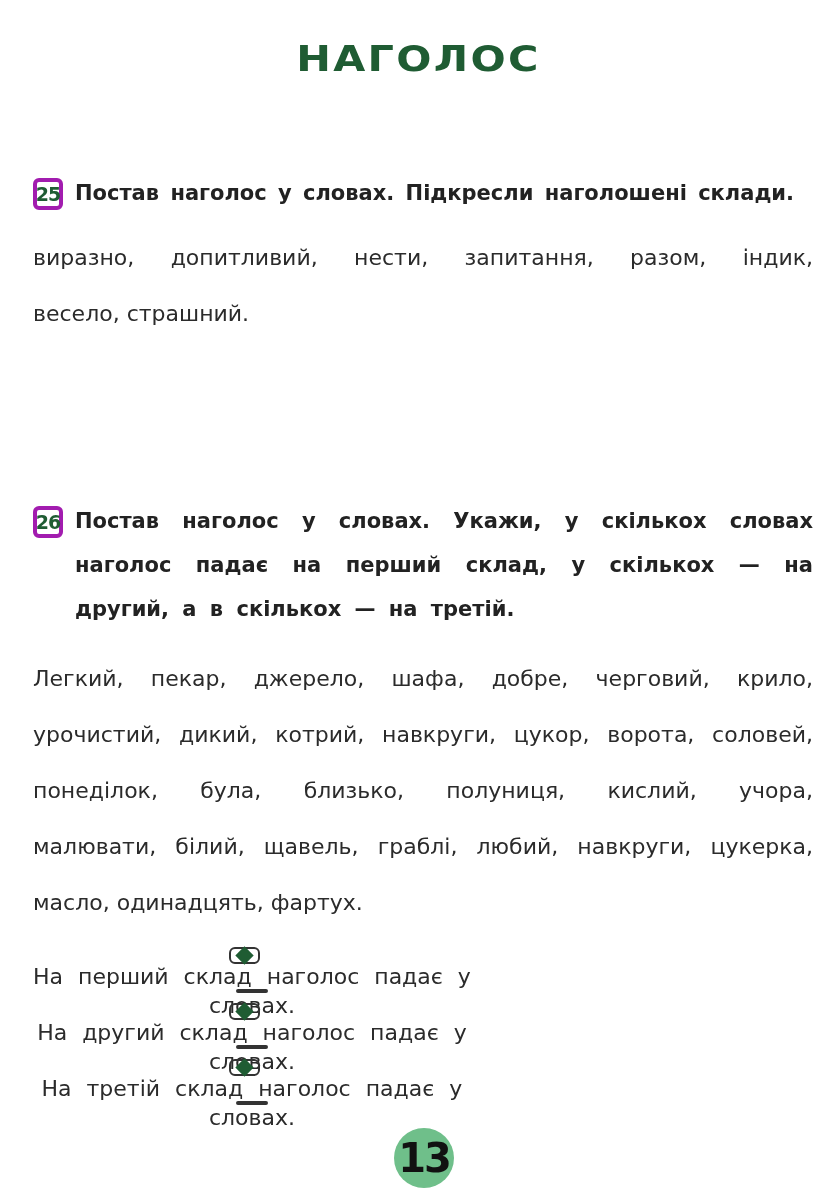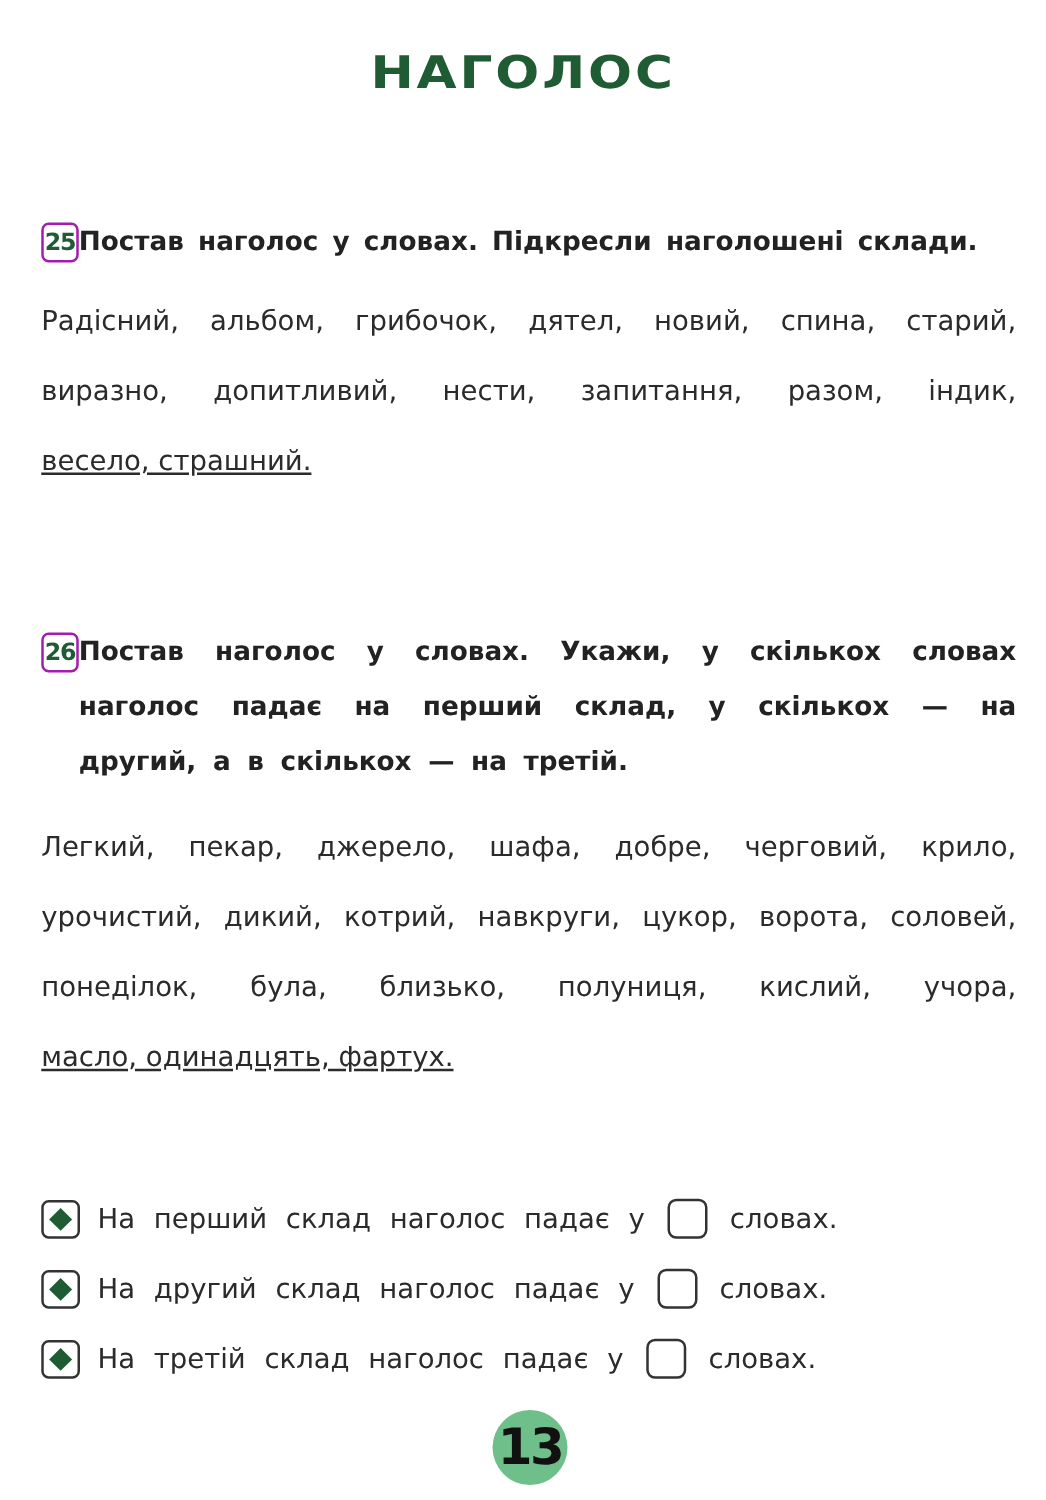--- a/index.html
+++ b/index.html
@@ -13,38 +13,38 @@
     letter-spacing: 2px; color: #1f5c33;
     transform: scaleX(1.15);
   }
   .task {
     position: absolute; left: 33px; width: 780px;
   }
   .task-head {
     display: flex; align-items: flex-start;
   }
   .num-badge {
-    flex: none; width: 30px; height: 32px; border: 2px solid #a21caf; border-radius: 6px;
+    flex: none; width: 30px; height: 32px; border: 4px solid #a21caf; border-radius: 6px;
     box-sizing: border-box; display: flex; align-items: center; justify-content: center;
-    font-weight: bold; font-size: 19px; color: #1f5c33; margin-top: 2px;
+    font-weight: bold; font-size: 19px; color: #1f5c33; margin-right: 12px; margin-top: 2px;
     letter-spacing: -1px;
   }
   .task-text {
     font-weight: bold; font-size: 21px; line-height: 44px; text-align: justify;
     text-align-last: left; color: #222; margin-top: -5px;
   }
   .task-text.full-justify { text-align-last: justify; }
   .words {
     font-size: 22px; line-height: 56px; text-align: justify; color: #2b2b2b;
   }
   .words .ln { display: block; text-align: justify; text-align-last: justify; white-space: nowrap; }
-  .words .ln.last { text-align-last: left; text-decoration: underline; }
+  .words .ln.last { text-align-last: left; }
   .answers { position: absolute; left: 33px; top: 947px; }
   .ans-row {
-    display: flex; align-items: center; height: 56px; font-size: 22px; color: #2b2b2b;
+    display: flex; align-items: center; height: 56px; font-size: 22px; color: #2b2b2b; flex-direction: column;
   }
   .diamond-box {
     width: 31px; height: 31px; border: 2px solid #333; border-radius: 6px; box-sizing: border-box;
     display: flex; align-items: center; justify-content: center; margin-right: 14px;
   }
   .diamond {
     width: 13px; height: 13px; background: #1f5c33; transform: rotate(45deg);
   }
   .ans-text { word-spacing: 8px; }
   .answer-box {
@@ -61,39 +61,39 @@
 <body>
 
 <div class="title">НАГОЛОС</div>
 
 <div class="task" style="top:176px;">
   <div class="task-head">
     <div class="num-badge">25</div>
     <div class="task-text" style="word-spacing:4px;">Постав наголос у словах. Підкресли наголошені склади.</div>
   </div>
   <div class="words" style="margin-top:15px;">
-    <span class="ln">Радісний, альбом, грибочок, дятел, новий, спина, старий,</span>
     <span class="ln">виразно, допитливий, нести, запитання, разом, індик,</span>
     <span class="ln last">весело, страшний.</span>
   </div>
 </div>
 
 <div class="task" style="top:504px;">
   <div class="task-head">
     <div class="num-badge">26</div>
     <div style="flex:1;">
       <div class="task-text full-justify">Постав наголос у словах. Укажи, у скількох словах</div>
       <div class="task-text full-justify" style="margin-top:0;">наголос падає на перший склад, у скількох — на</div>
       <div class="task-text" style="margin-top:0; word-spacing:6px;">другий, а в скількох — на третій.</div>
     </div>
   </div>
   <div class="words" style="margin-top:20px;">
     <span class="ln">Легкий, пекар, джерело, шафа, добре, черговий, крило,</span>
     <span class="ln">урочистий, дикий, котрий, навкруги, цукор, ворота, соловей,</span>
     <span class="ln">понеділок, була, близько, полуниця, кислий, учора,</span>
+    <span class="ln">малювати, білий, щавель, граблі, любий, навкруги, цукерка,</span>
     <span class="ln last">масло, одинадцять, фартух.</span>
   </div>
 </div>
 
 <div class="answers">
   <div class="ans-row">
     <div class="diamond-box">
         <div class="diamond"></div>
       </div>
     <span class="ans-text">На перший склад наголос падає у</span>

